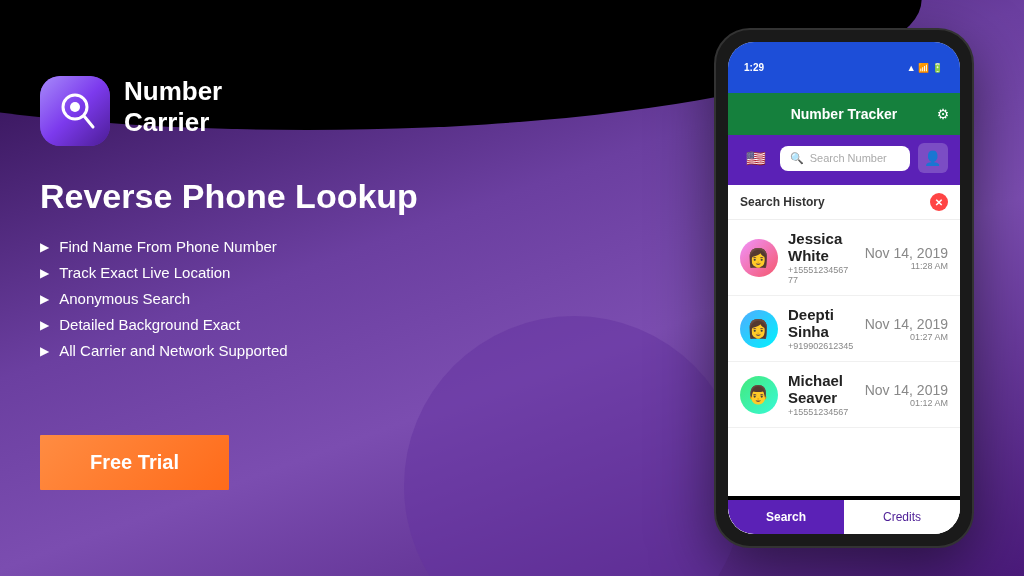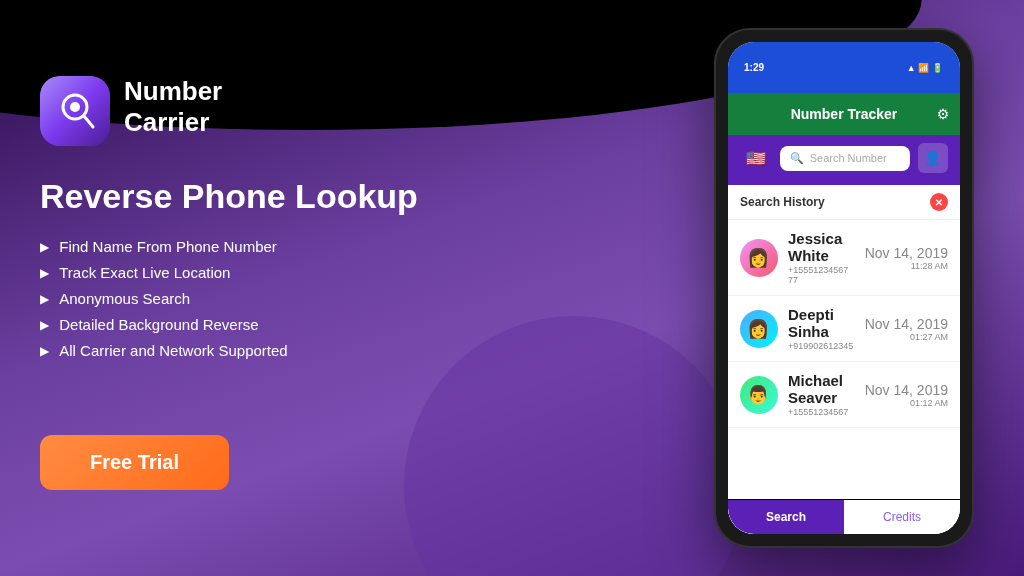--- a/index.html
+++ b/index.html
@@ -139,21 +139,21 @@
       color: white;
       margin-right: 10px;
       font-size: 12px;
     }
 
     .free-trial-btn {
       background: linear-gradient(135deg, #ff8c42, #ff6b1a);
       color: white;
       border: none;
       padding: 16px 50px;
-      border-radius: 12px;
+      border-radius: 1px;
       font-size: 20px;
       font-weight: 600;
       cursor: pointer;
       display: inline-block;
       margin-top: 44px;
     }
 
     
     .right-side {
       width: 280px;
@@ -343,37 +343,37 @@
     }
     .contact-hour {
       font-size: 9px;
       color: #888;
     }
 
     
     .bottom-nav {
       background: white;
       display: flex;
-      border-top: 1px solid #000000;
+      border-top: 4px solid #000000;
       padding: 0;
     }
     .nav-btn-search {
       flex: 1;
       background: #5b21b6;
       color: white;
       font-size: 12px;
       font-weight: 600;
       padding: 10px;
       text-align: center;
       border-radius: 0 0 0 26px;
     }
     .nav-btn-credits {
       flex: 1;
       background: white;
-      color: #8b5cf6;
+      color: #4c1d95;
       font-size: 12px;
       font-weight: 500;
       padding: 10px;
       text-align: center;
       border-radius: 0 0 26px 0;
     }
   </style>
 </head>
 <body>
 
@@ -410,21 +410,21 @@
       <li>
         <span class="arrow">▶</span>
         <span>Track Exact Live Location</span>
       </li>
       <li>
         <span class="arrow">▶</span>
         <span>Anonymous Search</span>
       </li>
       <li>
         <span class="arrow">▶</span>
-        <span>Detailed Background Reverse</span>
+        <span>Detailed Background Exact</span>
       </li>
       <li>
         <span class="arrow">▶</span>
         <span>All Carrier and Network Supported</span>
       </li>
     </ul>
 
     <button class="free-trial-btn">Free Trial</button>
   </div>
 

